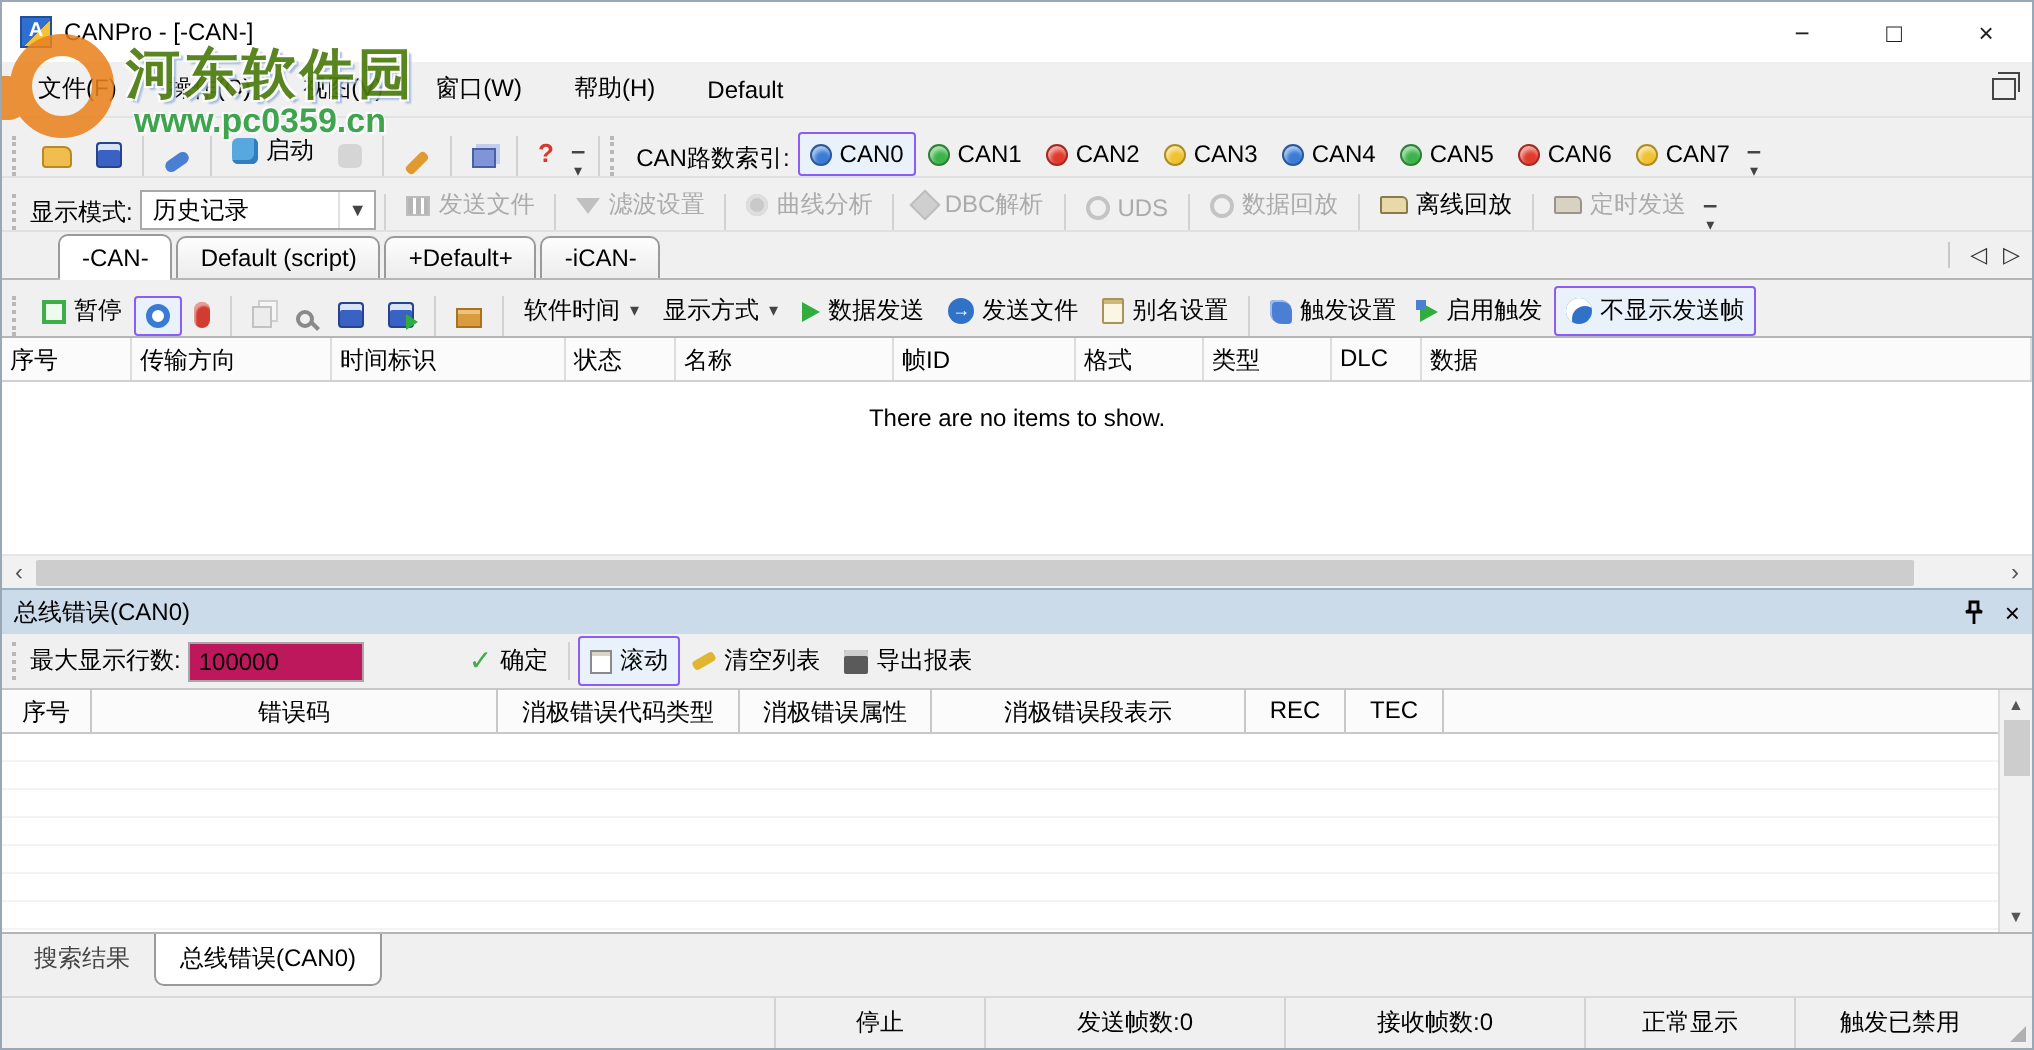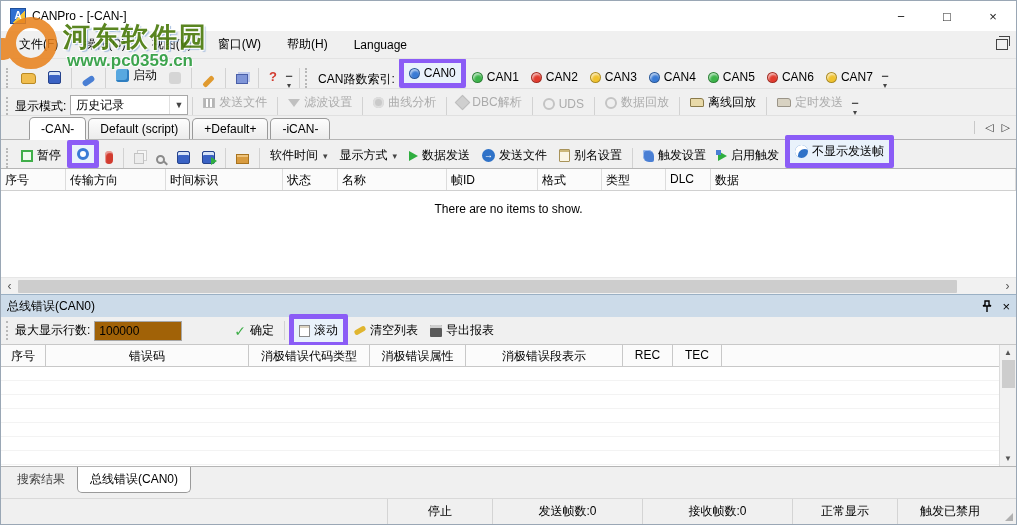--- a/index.html
+++ b/index.html
@@ -21,21 +21,21 @@
   .mdi-restore { margin-left:auto; margin-right:8px; width:12px; height:11px; border:1px solid #444; position:relative; background:#f0f0f0; }
   .mdi-restore::before { content:""; position:absolute; left:2px; top:-4px; width:10px; height:9px; border:1px solid #444; border-bottom:none; border-left:none; }
   
   .toolbar { display:flex; align-items:flex-end; background:#f0f0f0; padding:0 4px; border-bottom:1px solid #e0e0e0; }
   .tb1 { height:30px; }
   .tb2 { height:27px; }
   .tb3 { height:28px; border-bottom:none; }
   .grip { width:5px; height:70%; border-left:2px dotted #b8b8b8; margin:0 4px 0 1px; }
   .sep { width:1px; height:70%; background:#d2d2d2; margin:0 4px; }
   .tbtn { display:flex; align-items:center; gap:4px; padding:3px 5px; border:1px solid transparent; border-radius:2px; white-space:nowrap; }
-  .tbtn.sel { border:5px solid #8b5cf6; background:#e9f2fb; }
+  .tbtn.sel { border:1px solid #8b5cf6; background:#e9f2fb; }
   .tbtn.disabled { color:#ababab; }
   .caret { font-size:9px; color:#444; margin-left:1px; }
   .overflow { display:flex; flex-direction:column; align-items:center; font-size:8px; color:#444; line-height:5px; padding:0 3px; }
   .dot { width:11px; height:11px; border-radius:50%; border:1px solid rgba(0,0,0,.28); box-shadow:inset 1px 2px 2px rgba(255,255,255,.6); }
   .combo { display:flex; align-items:center; background:#fff; border:1px solid #a8a8a8; height:20px; width:118px; padding-left:5px; margin-left:4px; }
   .combo .caret { margin-left:auto; padding:0 4px; border-left:1px solid #e0e0e0; height:100%; display:flex; align-items:center; }
   
   .ico { display:inline-block; flex:none; }
   .i-folder { width:15px; height:11px; background:#f0bd4e; border:1px solid #b98a24; border-radius:2px 4px 2px 2px; }
   .i-disk { width:13px; height:13px; background:#3a62c4; border:1px solid #26438c; border-radius:2px; box-shadow:inset 0 3px 0 #d8e4f8; }
@@ -85,21 +85,21 @@
   .tbody-main { height:86px; background:#fff; text-align:center; padding-top:11px; font-size:12px; }
   
   .hscroll { height:17px; background:#f1f1f1; display:flex; align-items:center; border-top:1px solid #e6e6e6; }
   .hs-arrow { width:17px; text-align:center; color:#555; font-size:12px; line-height:15px; }
   .hs-thumb { height:13px; background:#cdcdcd; border-radius:1px; flex:1; margin-right:42px; }
   
   .panel-title { height:23px; background:#ccdbe9; border-top:1px solid #9ab0c4; display:flex; align-items:center; padding:0 6px; }
   .panel-title .ptxt { font-size:12px; }
   .pt-icons { margin-left:auto; display:flex; gap:10px; align-items:center; }
   .panel-toolbar { height:28px; background:#f0f0f0; display:flex; align-items:center; padding:0 4px; border-bottom:1px solid #c8c8c8; }
-  .maxrows-input { width:88px; height:20px; border:1px solid #a8a8a8; padding:0 4px; font-size:12px; font-family:inherit; background:#a16207; }
+  .maxrows-input { width:88px; height:20px; border:1px solid #a8a8a8; padding:0 4px; font-size:12px; font-family:inherit; background:#be185d; }
   .err-wrap { display:flex; background:#fff; }
   .err-table { flex:1; }
   .err-head { display:flex; height:22px; background:#fbfbfb; border-bottom:1px solid #c8c8c8; }
   .eth { padding:3px 2px; border-right:1px solid #c8c8c8; text-align:center; overflow:hidden; white-space:nowrap; }
   .err-body { height:99px; background:#fff; }
   .err-row { height:14px; border-bottom:1px solid #f3f3f3; }
   .vscroll { width:17px; background:#f1f1f1; border-left:1px solid #dcdcdc; display:flex; flex-direction:column; align-items:center; }
   .vs-arrow { height:15px; color:#555; font-size:8px; line-height:15px; }
   .vs-thumb { width:13px; height:28px; background:#cdcdcd; }
   .vs-fill { flex:1; }
@@ -144,21 +144,21 @@
       <div class="wbtn">×</div>
     </div>
   </div>
 
   <div class="menubar">
     <span class="menu-item">文件(F)</span>
     <span class="menu-item">操作(O)</span>
     <span class="menu-item">视图(V)</span>
     <span class="menu-item">窗口(W)</span>
     <span class="menu-item">帮助(H)</span>
-    <span class="menu-item">Language</span>
+    <span class="menu-item">Default</span>
     <span class="mdi-restore"></span>
   </div>
 
   <div class="toolbar tb1">
     <span class="grip"></span>
     <span class="tbtn">
         <span class="ico i-folder"></span>
       </span>
     <span class="tbtn">
         <span class="ico i-disk"></span>

